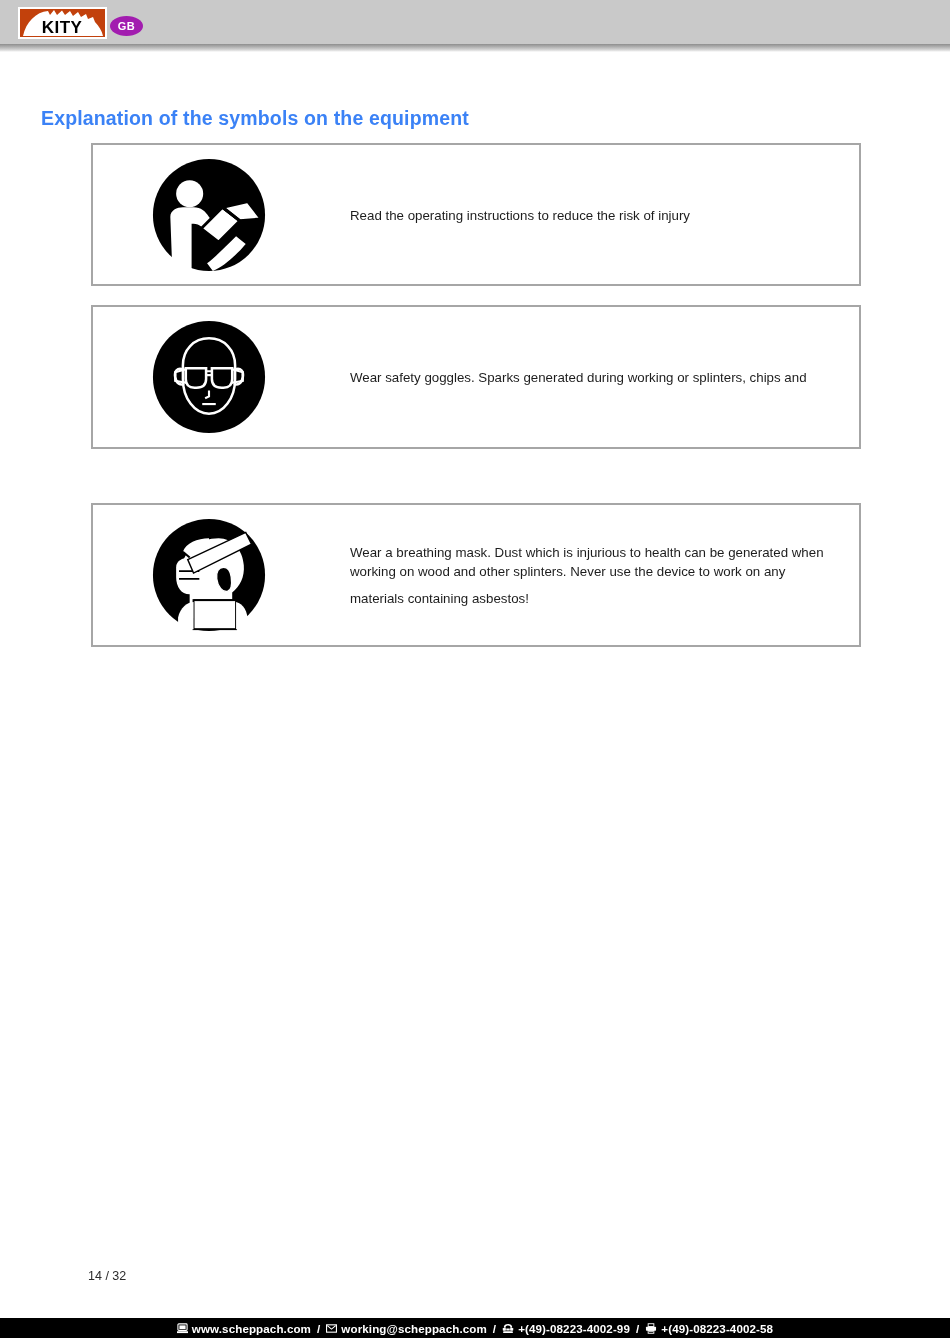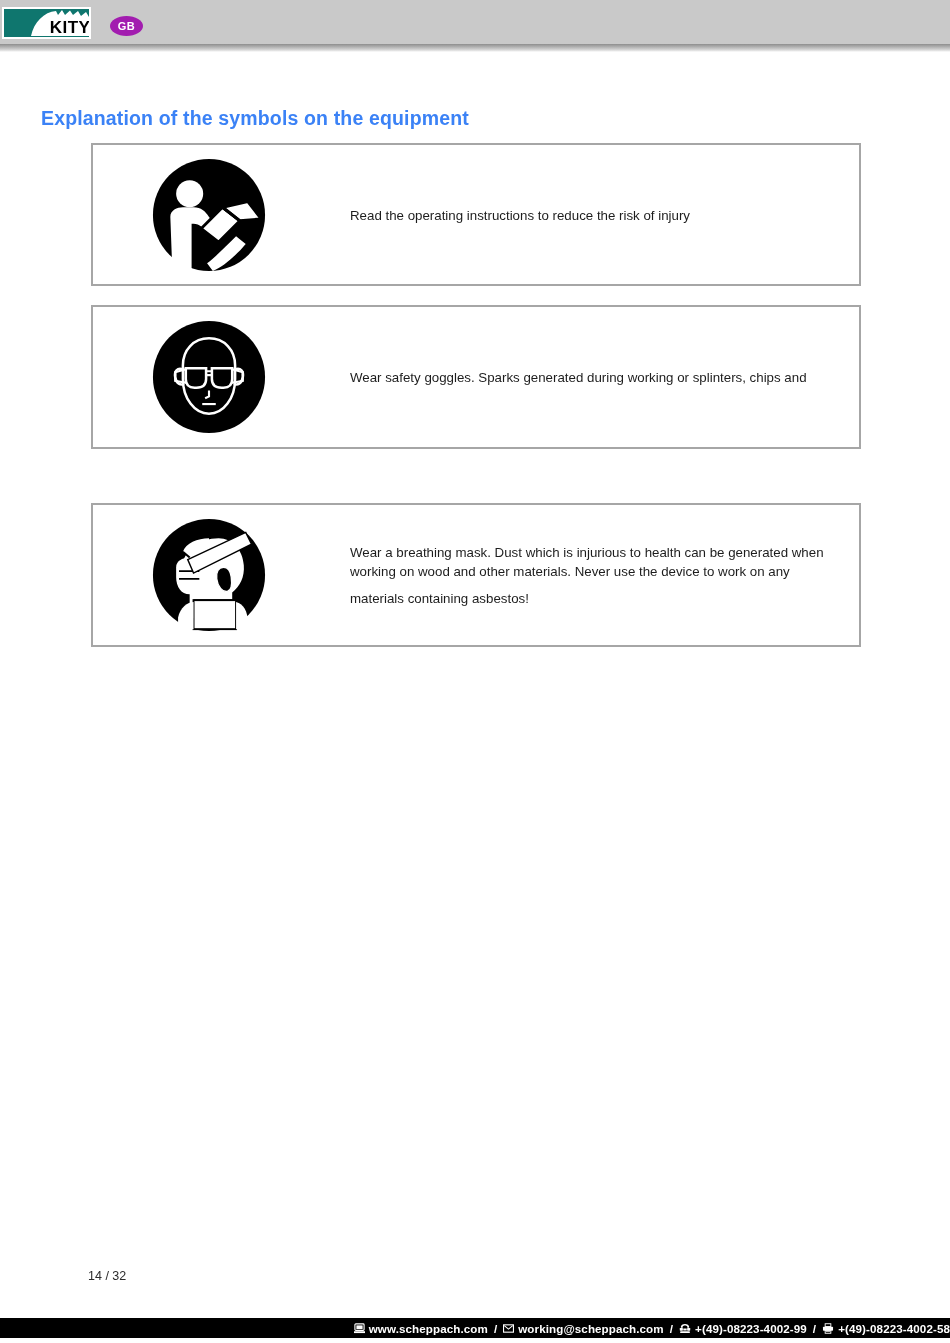--- a/index.html
+++ b/index.html
@@ -27,29 +27,28 @@
     position: absolute;
     left: 0; top: 44px;
     width: 950px;
     height: 8px;
     background: linear-gradient(to bottom, #8e8e8e 0%, #b4b4b4 40%, #d8d8d8 75%, #ffffff 100%);
   }
 
   
   .logo-box {
     position: absolute;
-    left: 2px;
+    left: 18px;
     top: 7px;
     width: 89px;
     height: 32px;
-    background: #0f766e;
+    background: #c2410c;
     border: 2px solid #ffffff;
     box-sizing: border-box;
     overflow: hidden;
-    padding-left: 24px;
   }
   .logo-box svg { display: block; }
 
   
   .lang-badge {
     position: absolute;
     left: 110px;
     top: 16px;
     width: 33px;
     height: 20px;
@@ -132,21 +131,21 @@
   
   .footer-bar {
     position: absolute;
     left: 0;
     top: 1318px;
     width: 950px;
     height: 20px;
     background: #000000;
     display: flex;
     align-items: center;
-    justify-content: flex-end;
+    justify-content: center;
   }
   .footer-inner {
     color: #ffffff;
     font-size: 11.6px;
     font-weight: bold;
     font-family: "Liberation Sans", sans-serif;
     white-space: nowrap;
     display: flex;
     align-items: center;
     letter-spacing: .1px;
@@ -263,21 +262,21 @@
       <rect x="44" y="86" width="44" height="30" fill="#ffffff" stroke="#000000" stroke-width="2"></rect>
 
       <path d="M44 86 L88 86" stroke="#000000" stroke-width="2"></path>
 
       <path d="M28 104 C30 94, 38 88, 44 88 L44 116 L28 116 Z" fill="#ffffff"></path>
       <path d="M88 88 C96 90, 100 98, 100 108 L100 116 L88 116 Z" fill="#ffffff"></path>
     </svg>
   </div>
   <div class="symbol-text">
     <span class="line">Wear a breathing mask. Dust which is injurious to health can be generated when</span>
-    <span class="line">working on wood and other materials. Never use the device to work on any</span>
+    <span class="line">working on wood and other splinters. Never use the device to work on any</span>
     <span class="line spaced">materials containing asbestos!</span>
   </div>
 </div>
 
 <div class="page-number">14 / 32</div>
 
 <div class="footer-bar">
   <div class="footer-inner">
 
     <span class="fitem">

